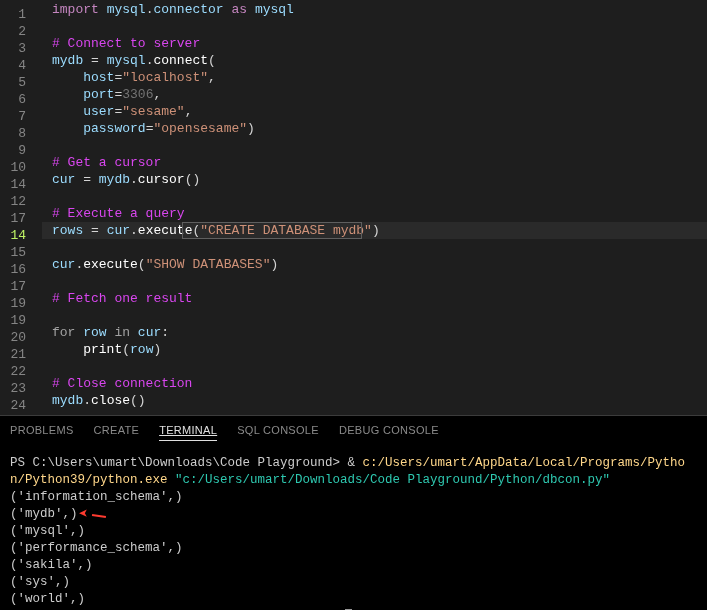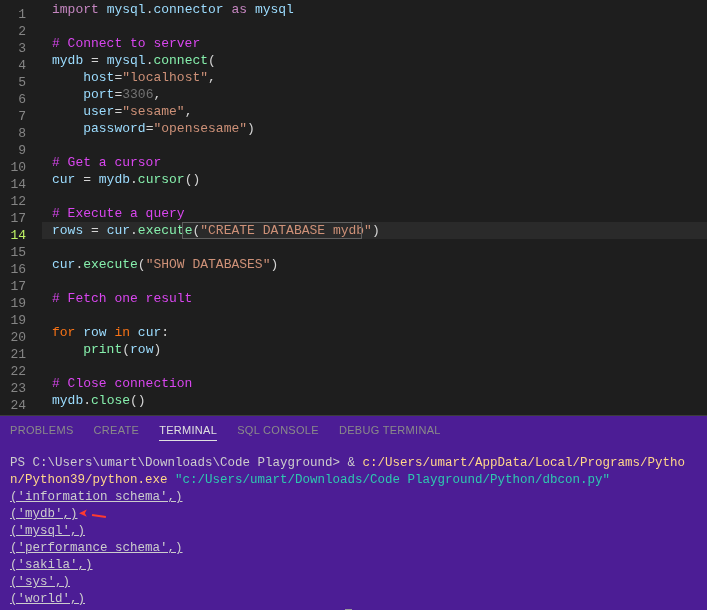--- a/index.html
+++ b/index.html
@@ -33,61 +33,61 @@
     flex: 1;
     line-height: 17px;
     padding-top: 1px;
     white-space: pre;
     position: relative;
   }
   .line { height: 17px; padding-left: 10px; position: relative; }
   .line.hl { background: #2a2a2a; }
   .kw { color: #c586c0; }
   .id { color: #9cdcfe; }
-  .fn { color: #86efac; }
+  .fn { color: #ffffff; }
   .str { color: #ce9178; }
   .num { color: #737373; }
   .cm { color: #d946ef; }
   .pn { color: #d4d4d4; }
-  .ctl { color: #f97316; }
+  .ctl { color: #a3a3a3; }
 
   .hl-range {
     position: absolute;
     height: 17px;
     border: 1px solid #5f5f5f;
     pointer-events: none;
   }
 
   .panel {
     border-top: 1px solid #3c3c3c;
-    background: #4c1d95;
+    background: #000000;
     height: 195px;
   }
   .tabs {
     display: flex;
     gap: 20px;
     padding: 8px 10px 8px 10px;
     font-family: 'Segoe UI', Arial, sans-serif;
     font-size: 11px;
     color: #8a8a8a;
   }
   .tab { cursor: pointer; letter-spacing: 0.3px; }
-  .tab.active { color: #e0e0e0; border-bottom: 1px solid #e0e0e0; padding-bottom: 4px; }
+  .tab.active { color: #e0e0e0; border-bottom: 1px solid #e0e0e0; padding-bottom: 4px; text-decoration: underline; }
   .term {
     padding: 6px 10px;
     font-size: 12.5px;
     line-height: 17px;
     white-space: pre-wrap;
     word-break: break-all;
     position: relative;
   }
   .ps { color: #cccccc; }
   .py-path { color: #ffd78a; }
   .py-arg { color: #2ec8b0; }
-  .out { color: #cccccc; text-decoration: underline; }
+  .out { color: #cccccc; }
   .cursor-box {
     display: inline-block;
     width: 7px;
     height: 13px;
     border: 1px solid #9a9a9a;
     vertical-align: middle;
     margin-left: 5px;
   }
   .arrow {
     position: absolute;
@@ -129,16 +129,16 @@
     </div>
   <div class="code" id="code"><div class="line"><span class="kw">import</span><span class="pn"> </span><span class="id">mysql</span><span class="pn">.</span><span class="id">connector</span><span class="pn"> </span><span class="kw">as</span><span class="pn"> </span><span class="id">mysql</span></div><div class="line"></div><div class="line"><span class="cm"># Connect to server</span></div><div class="line"><span class="id">mydb</span><span class="pn"> = </span><span class="id">mysql</span><span class="pn">.</span><span class="fn">connect</span><span class="pn">(</span></div><div class="line"><span class="pn">    </span><span class="id">host</span><span class="pn">=</span><span class="str">"localhost"</span><span class="pn">,</span></div><div class="line"><span class="pn">    </span><span class="id">port</span><span class="pn">=</span><span class="num">3306</span><span class="pn">,</span></div><div class="line"><span class="pn">    </span><span class="id">user</span><span class="pn">=</span><span class="str">"sesame"</span><span class="pn">,</span></div><div class="line"><span class="pn">    </span><span class="id">password</span><span class="pn">=</span><span class="str">"opensesame"</span><span class="pn">)</span></div><div class="line"></div><div class="line"><span class="cm"># Get a cursor</span></div><div class="line"><span class="id">cur</span><span class="pn"> = </span><span class="id">mydb</span><span class="pn">.</span><span class="fn">cursor</span><span class="pn">()</span></div><div class="line"></div><div class="line"><span class="cm"># Execute a query</span></div><div class="line hl"><span class="id">rows</span><span class="pn"> = </span><span class="id">cur</span><span class="pn">.</span><span class="fn">execute</span><span class="pn">(</span><span class="str">"CREATE DATABASE mydb"</span><span class="pn">)</span><div class="hl-range" style="left: 139.6px; width: 180px; top: 0px;"></div></div><div class="line"></div><div class="line"><span class="id">cur</span><span class="pn">.</span><span class="fn">execute</span><span class="pn">(</span><span class="str">"SHOW DATABASES"</span><span class="pn">)</span></div><div class="line"></div><div class="line"><span class="cm"># Fetch one result</span></div><div class="line"></div><div class="line"><span class="ctl">for</span><span class="pn"> </span><span class="id">row</span><span class="pn"> </span><span class="ctl">in</span><span class="pn"> </span><span class="id">cur</span><span class="pn">:</span></div><div class="line"><span class="pn">    </span><span class="fn">print</span><span class="pn">(</span><span class="id">row</span><span class="pn">)</span></div><div class="line"></div><div class="line"><span class="cm"># Close connection</span></div><div class="line"><span class="id">mydb</span><span class="pn">.</span><span class="fn">close</span><span class="pn">()</span></div></div>
 </div>
 
 <div class="panel">
   <div class="tabs" id="tabs">
       <div class="tab">PROBLEMS</div>
       <div class="tab">CREATE</div>
       <div class="tab active">TERMINAL</div>
       <div class="tab">SQL CONSOLE</div>
-      <div class="tab">DEBUG TERMINAL</div>
+      <div class="tab">DEBUG CONSOLE</div>
     </div>
   <div class="term" id="term"><div><span class="ps">PS C:\Users\umart\Downloads\Code Playground&gt; &amp; </span><span class="py-path">c:/Users/umart/AppData/Local/Programs/Python/Python39/python.exe</span> <span class="py-arg">"c:/Users/umart/Downloads/Code Playground/Python/dbcon.py"</span></div><div class="out">('information_schema',)</div><div class="out">('mydb',)</div><span class="arrow" style="left: 78px; top: 58px;">➤</span><span style="position: absolute; left: 92px; top: 66px; width: 14px; height: 1.5px; background: rgb(255, 59, 48); transform: rotate(8deg);"></span><div class="out">('mysql',)</div><div class="out">('performance_schema',)</div><div class="out">('sakila',)</div><div class="out">('sys',)</div><div class="out">('world',)</div><div><span class="ps">PS C:\Users\umart\Downloads\Code Playground&gt;</span><span class="cursor-box"></span></div></div>
 </div>
 
 </body></html>

